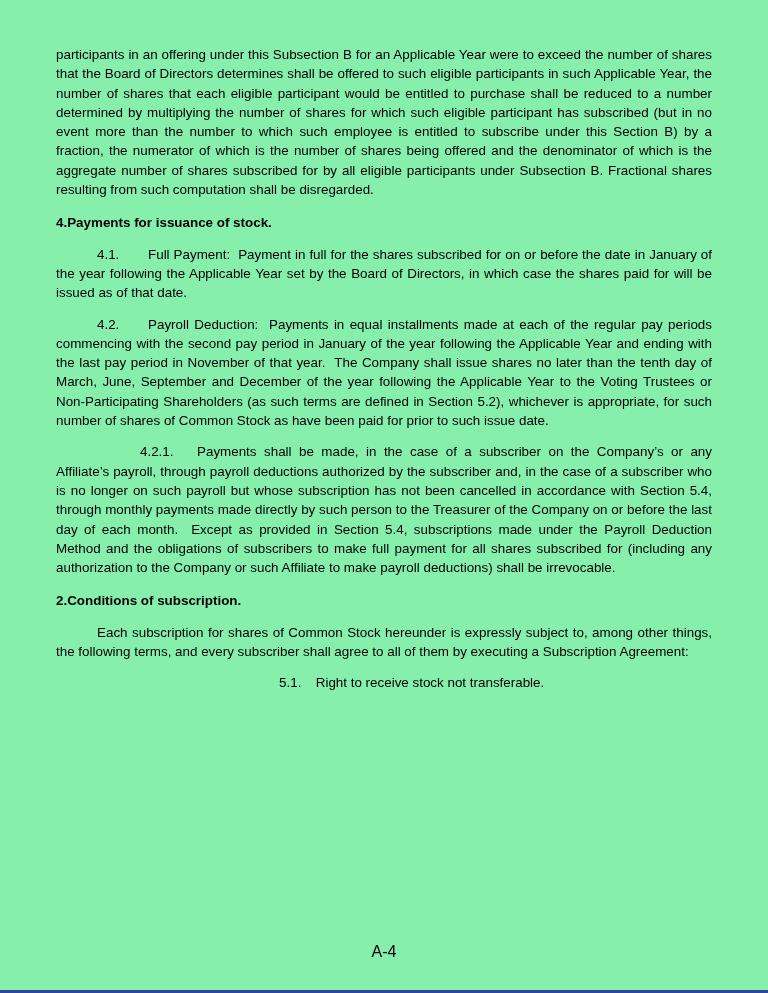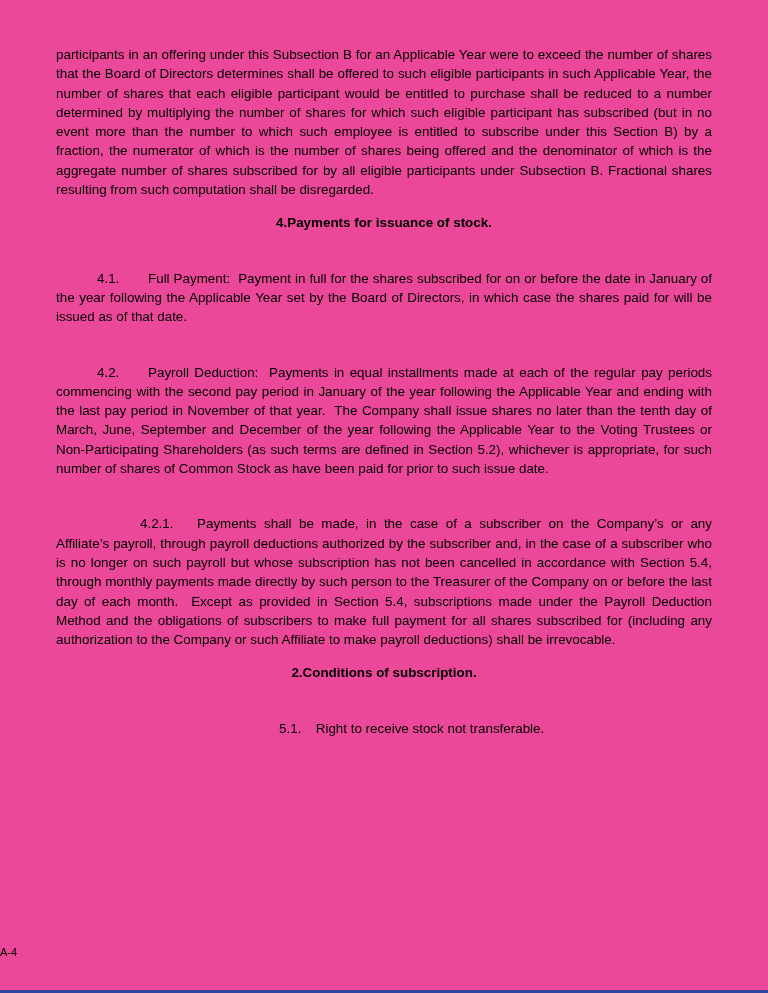--- a/index.html
+++ b/index.html
@@ -4,66 +4,66 @@
 <style>
   html, body {
     margin: 0;
     padding: 0;
     background: #ffffff;
   }
   .page {
     position: relative;
     width: 768px;
     height: 993px;
-    background: #ec4899;
+    background: #86efac;
     box-sizing: border-box;
     padding: 45px 56px 0 56px;
     font-family: "Liberation Sans", sans-serif;
     font-size: 13.4px;
     line-height: 19.3px;
     color: #000000;
     overflow: hidden;
   }
   .para {
     margin: 12px 0 0 0;
     text-align: justify;
   }
   .para.first {
     margin-top: 0;
   }
   .heading {
     margin: 14px 0 0 0;
     font-size: 13.4px;
     font-weight: bold;
-    text-align: center;
+    text-align: left;
   }
   .indent1 {
     text-indent: 41px;
   }
   .indent2 {
     text-indent: 84px;
   }
   .num {
     display: inline-block;
     text-indent: 0;
     width: 51px;
-    margin-top: 24px;
   }
   .num.deep {
     width: 57px;
   }
   .single {
     text-align: center;
   }
   .footer {
     position: absolute;
     top: 945px;
     left: 0;
     right: 0;
-    font-size: 11px;
+    text-align: center;
+    font-size: 16px;
     line-height: 14px;
   }
   .bottom-bar {
     position: absolute;
     left: 0;
     right: 0;
     bottom: 0;
     height: 3px;
   }
 </style>
@@ -86,20 +86,21 @@
   </p>
 
   <p class="para indent2">
     <span class="num deep">4.2.1.</span><span>Payments shall be made, in the case of a subscriber on the Company’s or any Affiliate’s payroll, through payroll deductions authorized by the subscriber and, in the case of a subscriber who is no longer on such payroll but whose subscription has not been cancelled in accordance with Section 5.4, through monthly payments made directly by such person to the Treasurer of the Company on or before the last day of each month.&nbsp; Except as provided in Section 5.4, subscriptions made under the Payroll Deduction Method and the obligations of subscribers to make full payment for all shares subscribed for (including any authorization to the Company or such Affiliate to make payroll deductions) shall be irrevocable.</span>
   </p>
 
 
 
   <p class="heading">2.Conditions of subscription.</p>
 
+  <p class="para indent1">Each subscription for shares of Common Stock hereunder is expressly subject to, among other things, the following terms, and every subscriber shall agree to all of them by executing a Subscription Agreement:</p>
 
   <p class="para indent1 single">
     <span class="num">5.1.</span><span>Right to receive stock not transferable.</span>
   </p>
 
   <div class="footer">A-4</div>
 
   <div class="bottom-bar" style="background: rgb(47, 69, 160);"></div>
 
 </div>

